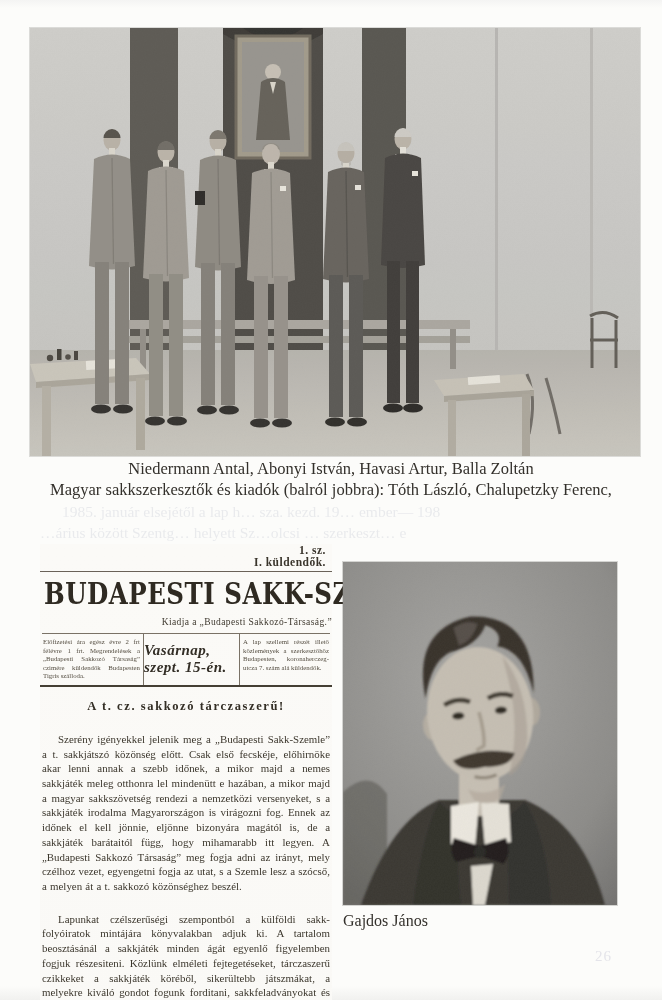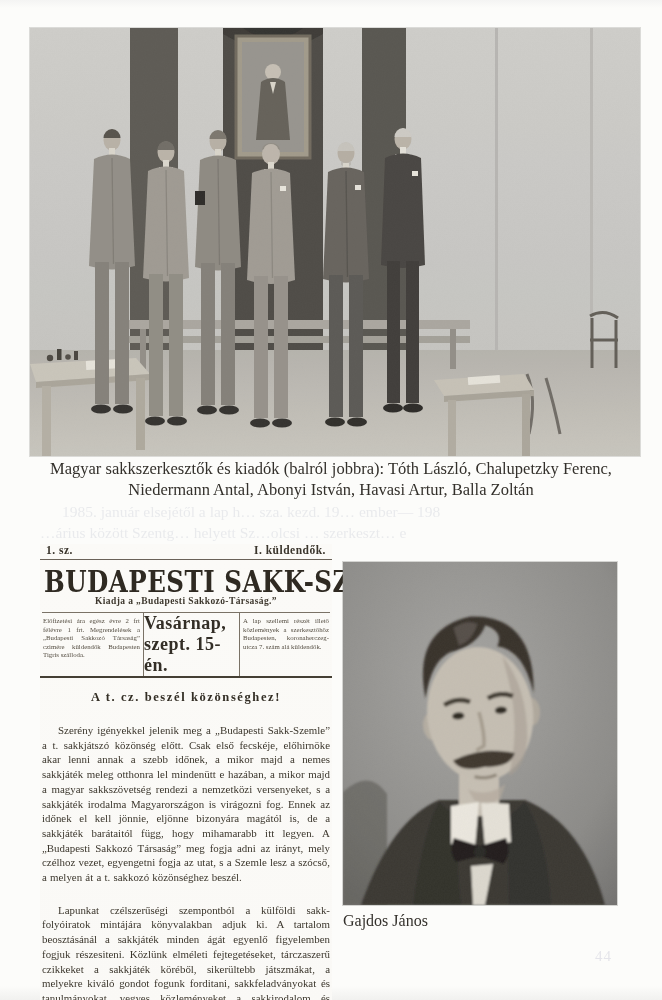--- a/index.html
+++ b/index.html
@@ -23,36 +23,36 @@
     font-size:15.5px;white-space:nowrap;}
   .ghost-1{left:62px;top:503px;}
   .ghost-2{left:40px;top:524px;}
   .ghost-pagenum{position:absolute;left:595px;top:948px;font-size:15px;color:#e2e2e8;
     opacity:.9;filter:blur(.3px);letter-spacing:1px;}
   
   .newspaper{position:absolute;left:40px;top:544px;width:292px;color:#3a352c;
     background:linear-gradient(180deg,#fbfaf7 0,#faf9f6 100%);}
   .np-top{display:flex;justify-content:space-between;align-items:flex-end;
     font-size:11.5px;font-weight:bold;letter-spacing:.5px;padding:0 6px 3px 6px;
-    border-bottom:1px solid #6a6258;}
+    border-bottom:1px solid #6a6258;flex-direction:column;}
   .np-masthead{margin-top:7px;text-align:center;}
   .np-masthead span{display:inline-block;font-family:"DejaVu Serif",serif;font-weight:bold;
     font-size:25px;letter-spacing:.5px;transform:scale(.98,1.18);transform-origin:center;
     color:#2f2a22;white-space:nowrap;}
-  .np-publisher{text-align:center;font-size:9.5px;font-weight:bold;
+  .np-publisher{margin-top:9px;text-align:right;font-size:9.5px;font-weight:normal;
     letter-spacing:.4px;color:#3e382e;}
   .np-rule{border:0;border-top:1px solid #7a7266;margin:6px 2px 0 2px;}
   .np-info{display:flex;align-items:stretch;margin-top:0;border-bottom:2.5px solid #453f34;}
   .np-info-box{font-size:6.8px;line-height:8.6px;color:#554e42;padding:4px 3px;
     text-align:justify;}
   .np-info-left{width:97px;}
   .np-info-right{width:86px;}
   .np-date{flex:1;display:flex;align-items:center;justify-content:center;
     border-left:1px solid #7a7266;border-right:1px solid #7a7266;
-    font-size:18px;font-weight:bold;letter-spacing:.5px;color:#332e26;}
+    font-size:15px;font-weight:bold;letter-spacing:.5px;color:#332e26;font-style:italic;}
   .np-heading{margin:12px 0 8px 0;text-align:center;font-weight:bold;font-size:12.5px;
     letter-spacing:1.6px;color:#332e25;}
   .np-body p{margin:18px 2px;font-size:10.9px;line-height:14.7px;text-align:justify;
     text-indent:16px;color:#3b362c;word-spacing:.5px;}
   .np-body p + p{margin-top:1px;}
   
   .portrait{position:absolute;left:343px;top:562px;width:274px;height:343px;
     box-shadow:0 0 0 1px rgba(120,120,115,.3);}
   .portrait svg{display:block;width:100%;height:100%;}
 </style>
@@ -225,43 +225,43 @@
         <ellipse cx="-10" cy="281" rx="10" ry="4.5" fill="#22201d"></ellipse>
         <ellipse cx="10" cy="281" rx="10" ry="4.5" fill="#22201d"></ellipse>
       </g>
 
       <rect width="610" height="428" fill="#ffffff" opacity="0.05"></rect>
       <rect width="610" height="428" filter="url(#grainF)" opacity="0.10"></rect>
     </svg>
   </div>
 
   <div class="photo-caption">
+    <div>Niedermann Antal, Abonyi István, Havasi Artur, Balla Zoltán</div>
     <div>Magyar sakkszerkesztők és kiadók (balról jobbra): Tóth László, Chalupetzky Ferenc,</div>
-    <div>Niedermann Antal, Abonyi István, Havasi Artur, Balla Zoltán</div>
   </div>
 
   <div class="ghost ghost-1">1985. január elsejétől a lap h… sza. kezd. 19… ember— 198</div>
   <div class="ghost ghost-2">…árius között Szentg… helyett Sz…olcsi … szerkeszt… e</div>
 
   <div class="newspaper">
     <div class="np-top">
       <span>1. sz.</span>
       <span>I. küldendők.</span>
     </div>
     <div class="np-masthead">
       <span>BUDAPESTI SAKK-SZEMLE</span>
     </div>
     <div class="np-publisher">Kiadja a „Budapesti Sakkozó-Társaság.”</div>
     <hr class="np-rule">
     <div class="np-info">
       <div class="np-info-box np-info-left">Előfizetési ára egész évre 2 frt félévre 1 frt. Megrendelések a „Budapesti Sakkozó Társaság” czimére küldendők Budapesten Tigris szálloda.</div>
       <div class="np-date">Vasárnap, szept. 15-én.</div>
       <div class="np-info-box np-info-right">A lap szellemi részét illető közlemények a szerkesztőhöz Budapesten, koronaherczeg-utcza 7. szám alá küldendők.</div>
     </div>
-    <div class="np-heading">A t. cz. beszél közönséghez!</div>
+    <div class="np-heading">A t. cz. sakkozó tárczaszerű!</div>
     <div class="np-body">
       <p>Szerény igényekkel jelenik meg a „Budapesti Sakk-Szemle” a t. sakkjátszó közönség előtt. Csak első fecskéje, előhirnöke akar lenni annak a szebb időnek, a mikor majd a nemes sakkjáték meleg otthonra lel mindenütt e hazában, a mikor majd a magyar sakkszövetség rendezi a nemzetközi versenyeket, s a sakkjáték irodalma Magyarországon is virágozni fog. Ennek az időnek el kell jönnie, eljönne bizonyára magától is, de a sakkjáték barátaitól függ, hogy mihamarabb itt legyen. A „Budapesti Sakkozó Társaság” meg fogja adni az irányt, mely czélhoz vezet, egyengetni fogja az utat, s a Szemle lesz a szócső, a melyen át a t. sakkozó közönséghez beszél.</p>
       <p>Lapunkat czélszerűségi szempontból a külföldi sakk-folyóiratok mintájára könyvalakban adjuk ki. A tartalom beosztásánál a sakkjáték minden ágát egyenlő figyelemben fogjuk részesiteni. Közlünk elméleti fejtegetéseket, tárczaszerű czikkeket a sakkjáték köréből, sikerültebb játszmákat, a melyekre kiváló gondot fogunk forditani, sakkfeladványokat és tanulmányokat, vegyes közleményeket a sakkirodalom és sakkélet köréből stb. Mindezen felül kimeritően fogunk referálni a „Budapesti Sakkozó Társaság” működéséről.</p>
     </div>
   </div>
 
   <div class="portrait">
     <svg viewBox="0 0 274 343" preserveAspectRatio="none">
       <defs>
         <radialGradient id="pbg" cx="45%" cy="35%" r="85%">
@@ -315,14 +315,14 @@
 
           <path d="M118,226 q19,10 38,-2 l-6,14 q-13,7 -26,0 Z" fill="#b3aa9c" opacity=".7"></path>
         </g>
       </g>
       <rect width="274" height="343" filter="url(#pgrain)" opacity="0.14"></rect>
     </svg>
   </div>
 
   <div class="portrait-caption">Gajdos János</div>
 
-  <div class="ghost-pagenum">44</div>
+  <div class="ghost-pagenum">26</div>
 </div>
 
 </body></html>

